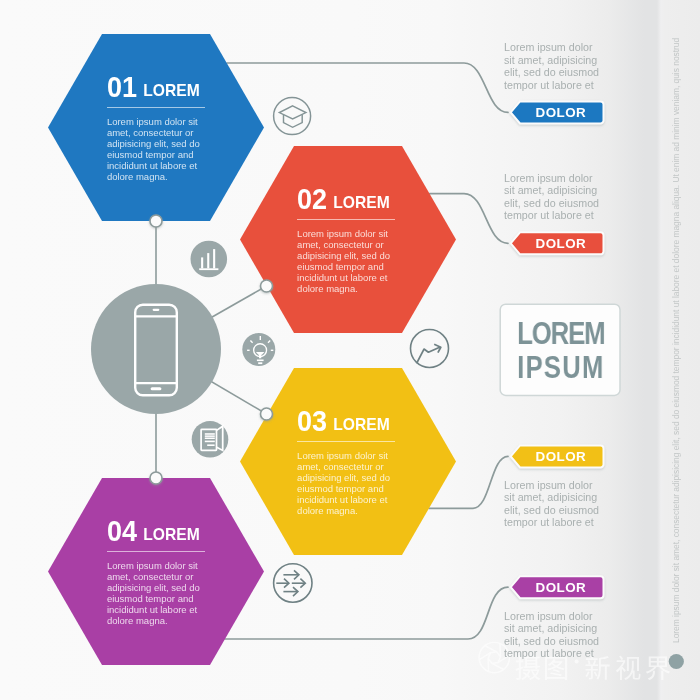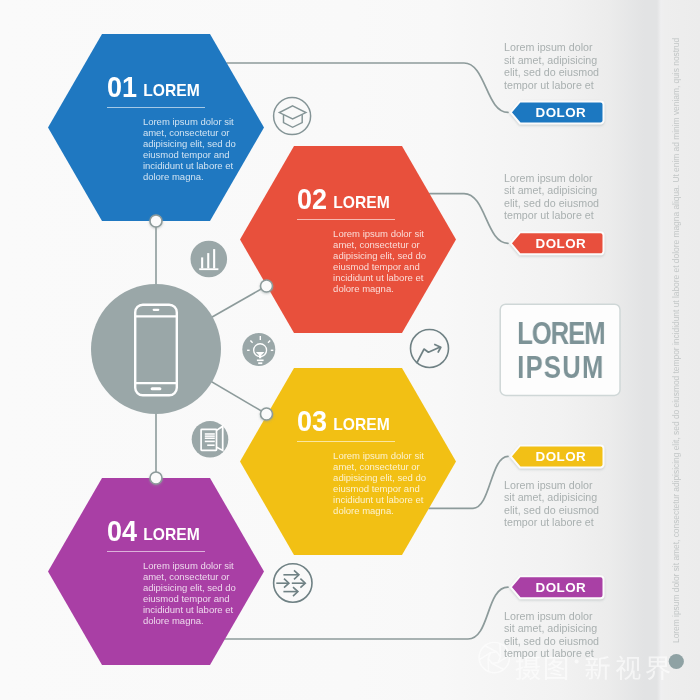--- a/index.html
+++ b/index.html
@@ -13,21 +13,21 @@
   
   .hexblock{position:absolute;width:98px;}
   .hexhead{white-space:nowrap;color:#fff;position:absolute;left:0;top:0;height:22px;width:130px;
            transform:scaleX(0.92) translateZ(0);transform-origin:0 0;}
   .hexnum{position:absolute;left:0;top:42.5px;font-weight:700;font-size:29.36px;
           letter-spacing:0;line-height:20.2px;}
   .hextitle{position:absolute;left:39.43px;top:51.1px;font-weight:700;font-size:17px;
             letter-spacing:0;line-height:11.7px;}
   .hexrule{position:absolute;left:0;top:72.9px;width:98px;height:1px;background:rgba(255,255,255,0.6);}
   .hexbody{transform:translateZ(0);position:absolute;left:0;top:82.1px;width:100px;font-size:9.5px;line-height:11.05px;
-           color:rgba(255,255,255,0.80);margin-left:36px;}
+           color:rgba(255,255,255,0.80);}
 
   
   .tagtext{transform:translateZ(0);position:absolute;color:#fff;font-weight:700;font-size:13.4px;letter-spacing:0.45px;
            padding-left:0.45px;text-align:center;width:83.8px;line-height:9.22px;}
 
   
   .sidetext{transform:translateZ(0);position:absolute;width:98px;text-align:left;font-size:10.7px;line-height:12.5px;
             color:#a9b0b0;}
 
   .boxtext{will-change:transform;position:absolute;text-align:center;width:153.2px;color:#7d9397;

